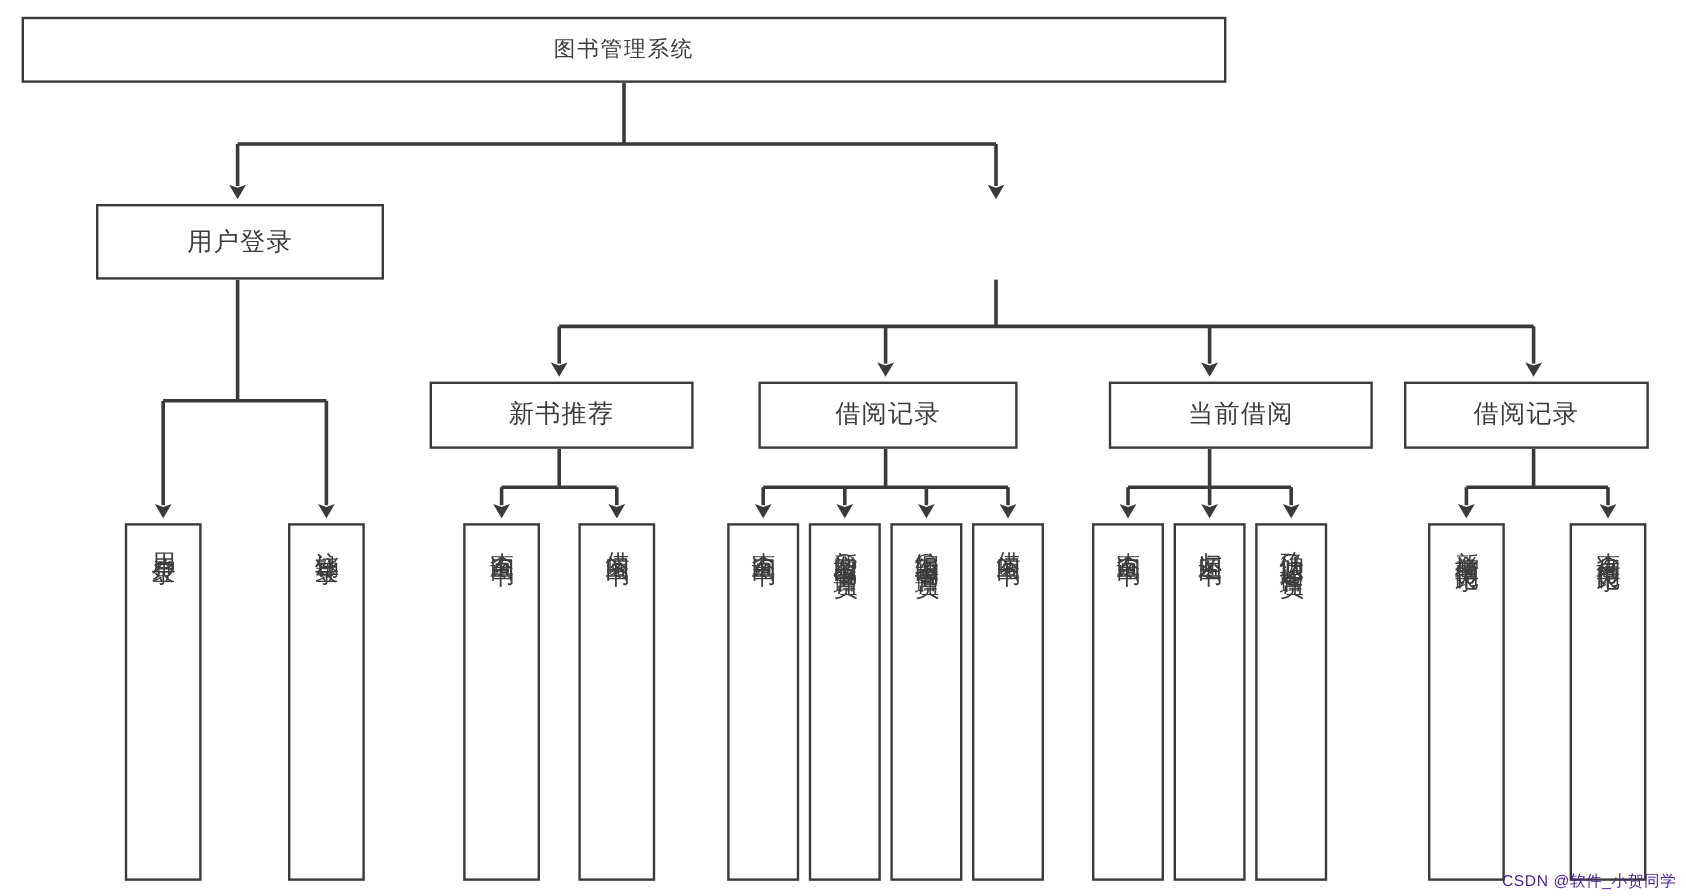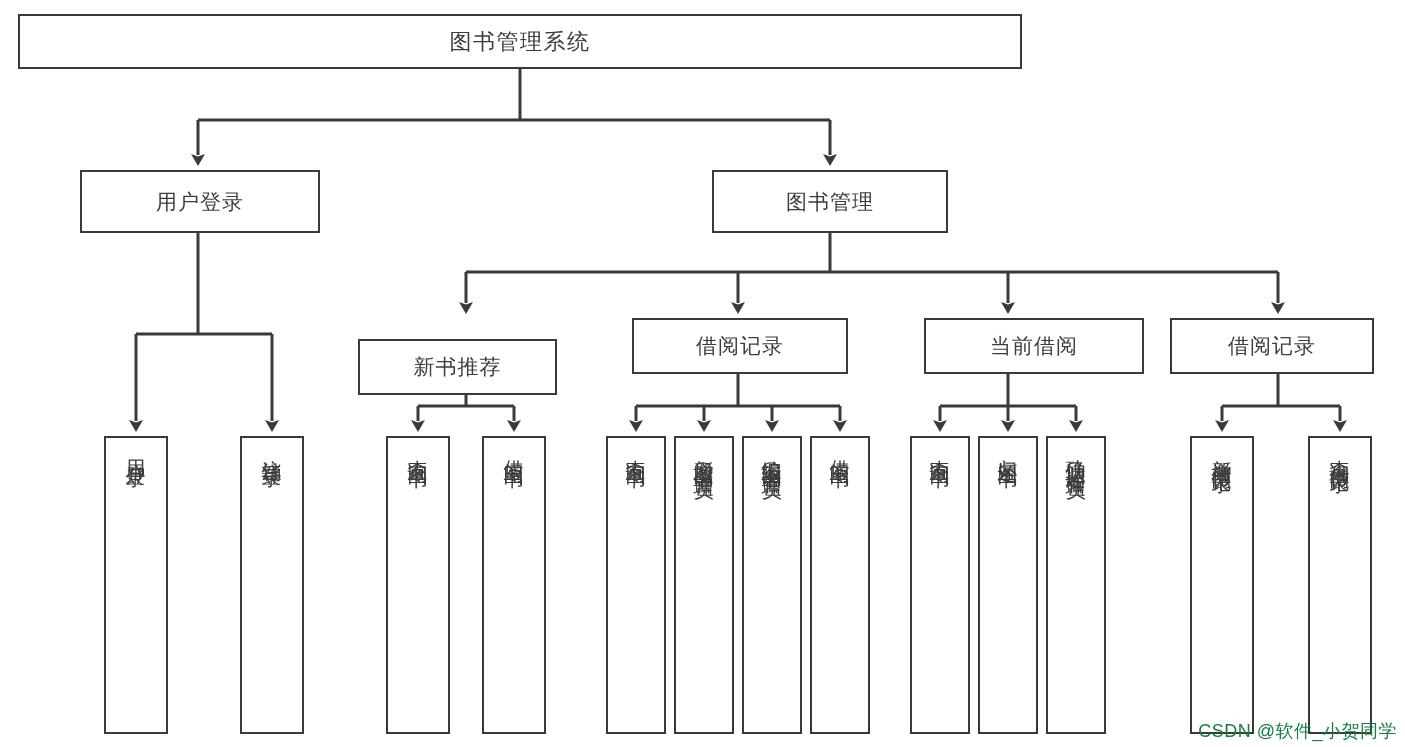--- a/index.html
+++ b/index.html
@@ -6,28 +6,28 @@
   body{font-family:"Liberation Sans","DejaVu Sans",sans-serif;}
   #canvas{position:relative;width:1405px;height:747px;background:#ffffff;overflow:hidden;}
   #canvas svg{position:absolute;left:0;top:0;width:1405px;height:747px;}
 
   .node{position:absolute;box-sizing:border-box;border:2px solid #3a3a3a;background:#ffffff;
         display:flex;align-items:center;justify-content:center;color:#3c3c3c;}
   .node .lbl{display:block;text-align:center;line-height:1.14;white-space:pre;}
 
   
   .h-node .lbl{font-size:21px;letter-spacing:1px;}
-  .root .lbl{font-size:22px;letter-spacing:1.5px;}
+  .root .lbl{font-size:18px;letter-spacing:1.5px;}
 
   
   .v-node{padding:6px 0;align-items:flex-start;}
   .v-node .lbl{writing-mode:vertical-rl;text-orientation:upright;font-size:20px;
                letter-spacing:3px;line-height:1.0;margin:0 auto;}
 
-  .watermark{position:absolute;right:8px;bottom:4px;font-size:18px;color:#15803d;
+  .watermark{position:absolute;right:8px;bottom:4px;font-size:13px;color:#4c1d95;
              letter-spacing:.5px;white-space:nowrap;user-select:none;}
 </style>
 </head>
 <body>
 
 <div id="canvas">
 
   <svg viewBox="0 0 1405 747" aria-hidden="true">
     <defs>
       <marker id="arw" markerWidth="12" markerHeight="14" refX="1" refY="7" orient="auto" markerUnits="userSpaceOnUse">
@@ -78,25 +78,22 @@
     </g>
   </svg>
 
   <div class="node h-node root" style="left:18px;top:14px;width:1004px;height:55px;">
     <span class="lbl">图书管理系统</span>
   </div>
 
   <div class="node h-node" style="left:80px;top:170px;width:240px;height:63px;">
     <span class="lbl">用户登录</span>
   </div>
-  <div class="node h-node" style="left:712px;top:170px;width:236px;height:63px;">
-    <span class="lbl">图书管理</span>
-  </div>
 
-  <div class="node h-node" style="left:358px;top:318px;width:199px;height:56px;margin-top:21px;">
+  <div class="node h-node" style="left:358px;top:318px;width:220px;height:56px;">
     <span class="lbl">新书推荐</span>
   </div>
   <div class="node h-node" style="left:632px;top:318px;width:216px;height:56px;">
     <span class="lbl">借阅记录</span>
   </div>
   <div class="node h-node" style="left:900px;top:318px;width:220px;height:56px;margin-left:24px;">
     <span class="lbl">当前借阅</span>
   </div>
   <div class="node h-node" style="left:1170px;top:318px;width:204px;height:56px;">
     <span class="lbl">借阅记录</span>

